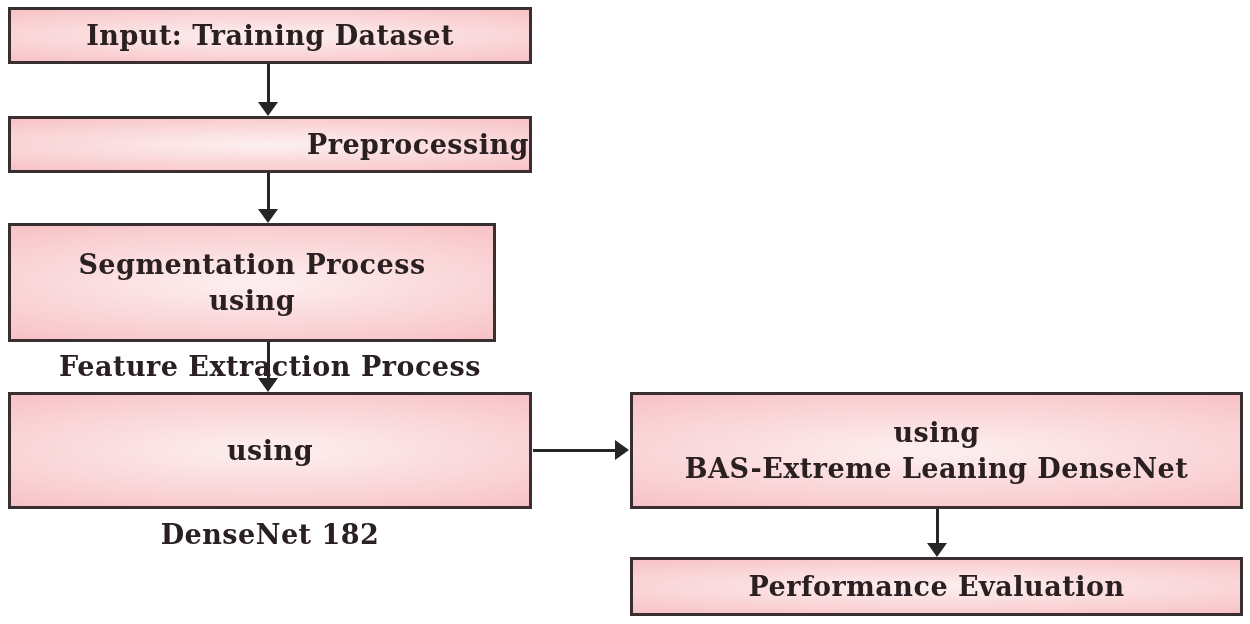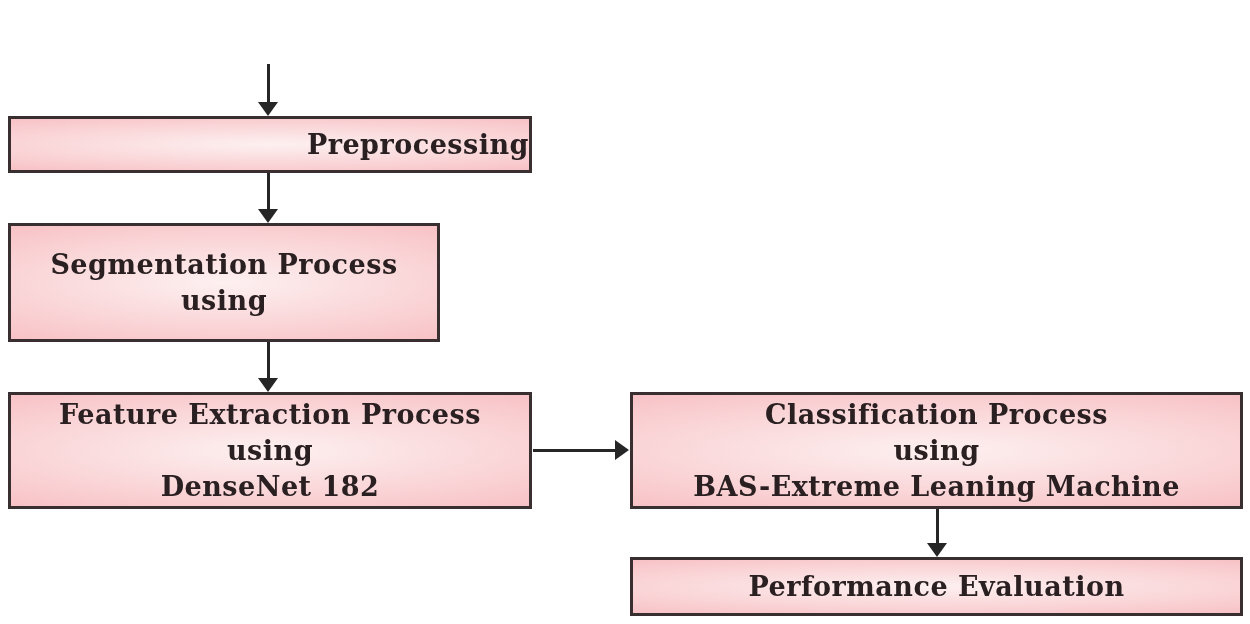--- a/index.html
+++ b/index.html
@@ -70,60 +70,62 @@
     border-top: 10px solid transparent;
     border-bottom: 10px solid transparent;
     border-left: 14px solid var(--arrow);
   }
 </style>
 </head>
 <body>
 
 <div class="canvas">
 
+  <div class="node" style="left:8px; top:7px; width:524px; height:57px;">
+    <span class="line">Input: Training Dataset</span>
+  </div>
 
   <div class="arrow arrow-v" style="left:258px; top:64px; height:52px;">
     <span class="shaft"></span>
     <span class="head"></span>
   </div>
 
   <div class="node" style="left:8px; top:116px; width:524px; height:57px;align-items:flex-end;">
     <span class="line">Preprocessing</span>
   </div>
 
   <div class="arrow arrow-v" style="left:258px; top:173px; height:50px;">
     <span class="shaft"></span>
     <span class="head"></span>
   </div>
 
-  <div class="node" style="left:8px; top:223px; width:432px; height:119px;justify-content:center;">
+  <div class="node" style="left:8px; top:223px; width:488px; height:119px;justify-content:center;">
     <span class="line">Segmentation Process</span>
     <span class="line">using</span>
   </div>
 
   <div class="arrow arrow-v" style="left:258px; top:342px; height:50px;">
     <span class="shaft"></span>
     <span class="head"></span>
   </div>
 
-  <div class="node" style="left:8px; top:392px; width:524px; height:117px;">
+  <div class="node" style="left:8px; top:392px; width:524px; height:117px;gap:48px;">
     <span class="line">Feature Extraction Process</span>
     <span class="line">using</span>
     <span class="line">DenseNet 182</span>
   </div>
 
   <div class="arrow arrow-h" style="left:533px; top:440px; width:96px;">
     <span class="shaft"></span>
     <span class="head"></span>
   </div>
 
   <div class="node" style="left:630px; top:392px; width:613px; height:117px;">
-    <span class="line">Classification Process</span>
     <span class="line">using</span>
-    <span class="line">BAS-Extreme Leaning Machine</span>
+    <span class="line">BAS-Extreme Leaning DenseNet</span>
   </div>
 
   <div class="arrow arrow-v" style="left:927px; top:509px; height:48px;">
     <span class="shaft"></span>
     <span class="head"></span>
   </div>
 
   <div class="node" style="left:630px; top:557px; width:613px; height:59px;">
     <span class="line">Performance Evaluation</span>
   </div>

